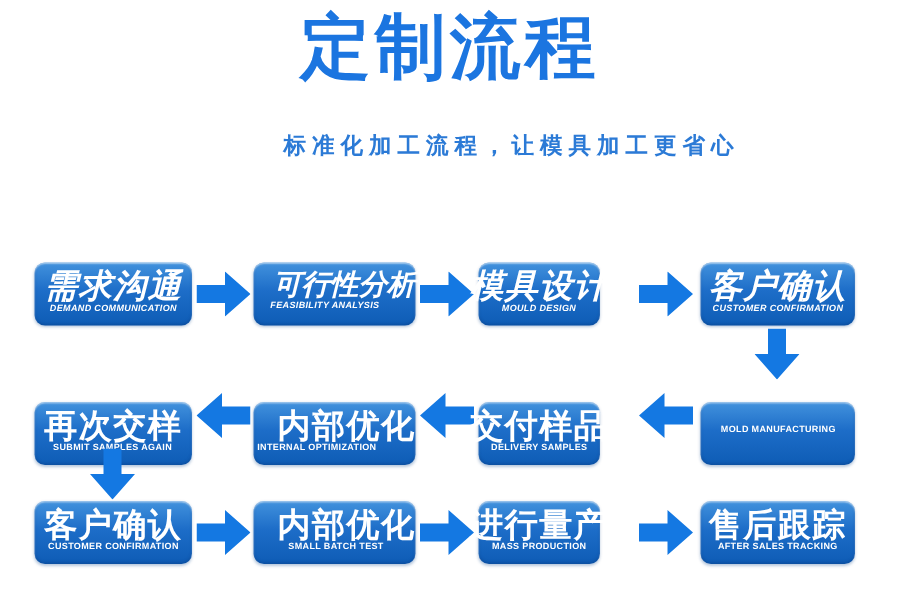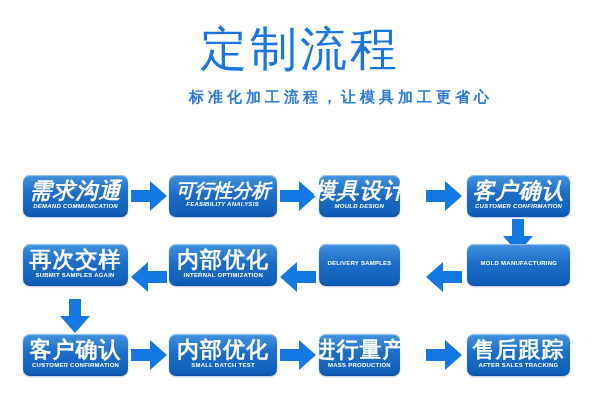--- a/index.html
+++ b/index.html
@@ -8,25 +8,25 @@
     width: 600px;
     height: 401px;
     background: #ffffff;
     overflow: hidden;
     font-family: "Liberation Sans", "DejaVu Sans", sans-serif;
   }
 
   
   .title {
     position: absolute;
-    top: 18px; left: 0;
+    top: 0; left: 0;
     width: 100%;
     text-align: center;
     font-size: 47px;
-    font-weight: 400;
+    font-weight: 700;
     letter-spacing: 3px;
     color: #1b75e0;
   }
   .subtitle {
     position: absolute;
     top: 88px; left: 0;
     width: 100%;
     text-align: center;
     font-size: 15px;
     font-weight: 600;
@@ -65,25 +65,25 @@
     letter-spacing: 0.4px;
     white-space: nowrap;
     transform: scale(0.6);
     transform-origin: center top;
     margin-top: 0px;
     line-height: 1;
   }
 
   
   .r0 { top: 175px; font-style: italic; }
-  .r1 { top: 244px; }
+  .r1 { top: 268px; }
   .r2 { top: 334px; }
   
   .c0 { left: 23px;  width: 105px; }
-  .c1 { left: 169px; width: 108px; }
+  .c1 { left: 169px; width: 108px; align-items: flex-end; }
   .c2 { left: 319px; width: 81px; }
   .c3 { left: 467px; width: 103px; }
 
   
   .arrow { position: absolute; display: block; }
   .ha { width: 36px; height: 30px; }
   .va { width: 30px; height: 34px; }
   .ha.g0 { left: 131px; }
   .ha.g1 { left: 280px; }
   .ha.g2 { left: 426px; }
@@ -141,20 +141,21 @@
       <polygon points="36,9 17,9 17,0 0,15 17,30 17,21 36,21" fill="#1478e2"></polygon>
     </svg>
     <div class="box r1 c1">
       <div class="zh">内部优化</div>
       <div class="en">INTERNAL OPTIMIZATION</div>
     </div>
     <svg class="arrow ha g1 ar1" viewBox="0 0 36 30">
       <polygon points="36,9 17,9 17,0 0,15 17,30 17,21 36,21" fill="#1478e2"></polygon>
     </svg>
     <div class="box r1 c2">
+      <div class="zh">交付样品</div>
       <div class="en">DELIVERY SAMPLES</div>
     </div>
     <svg class="arrow ha g2 ar1" viewBox="0 0 36 30">
       <polygon points="36,9 17,9 17,0 0,15 17,30 17,21 36,21" fill="#1478e2"></polygon>
     </svg>
     <div class="box r1 c3">
       <div class="en">MOLD MANUFACTURING</div>
     </div>
 
     <svg class="arrow va v1" viewBox="0 0 30 34">

